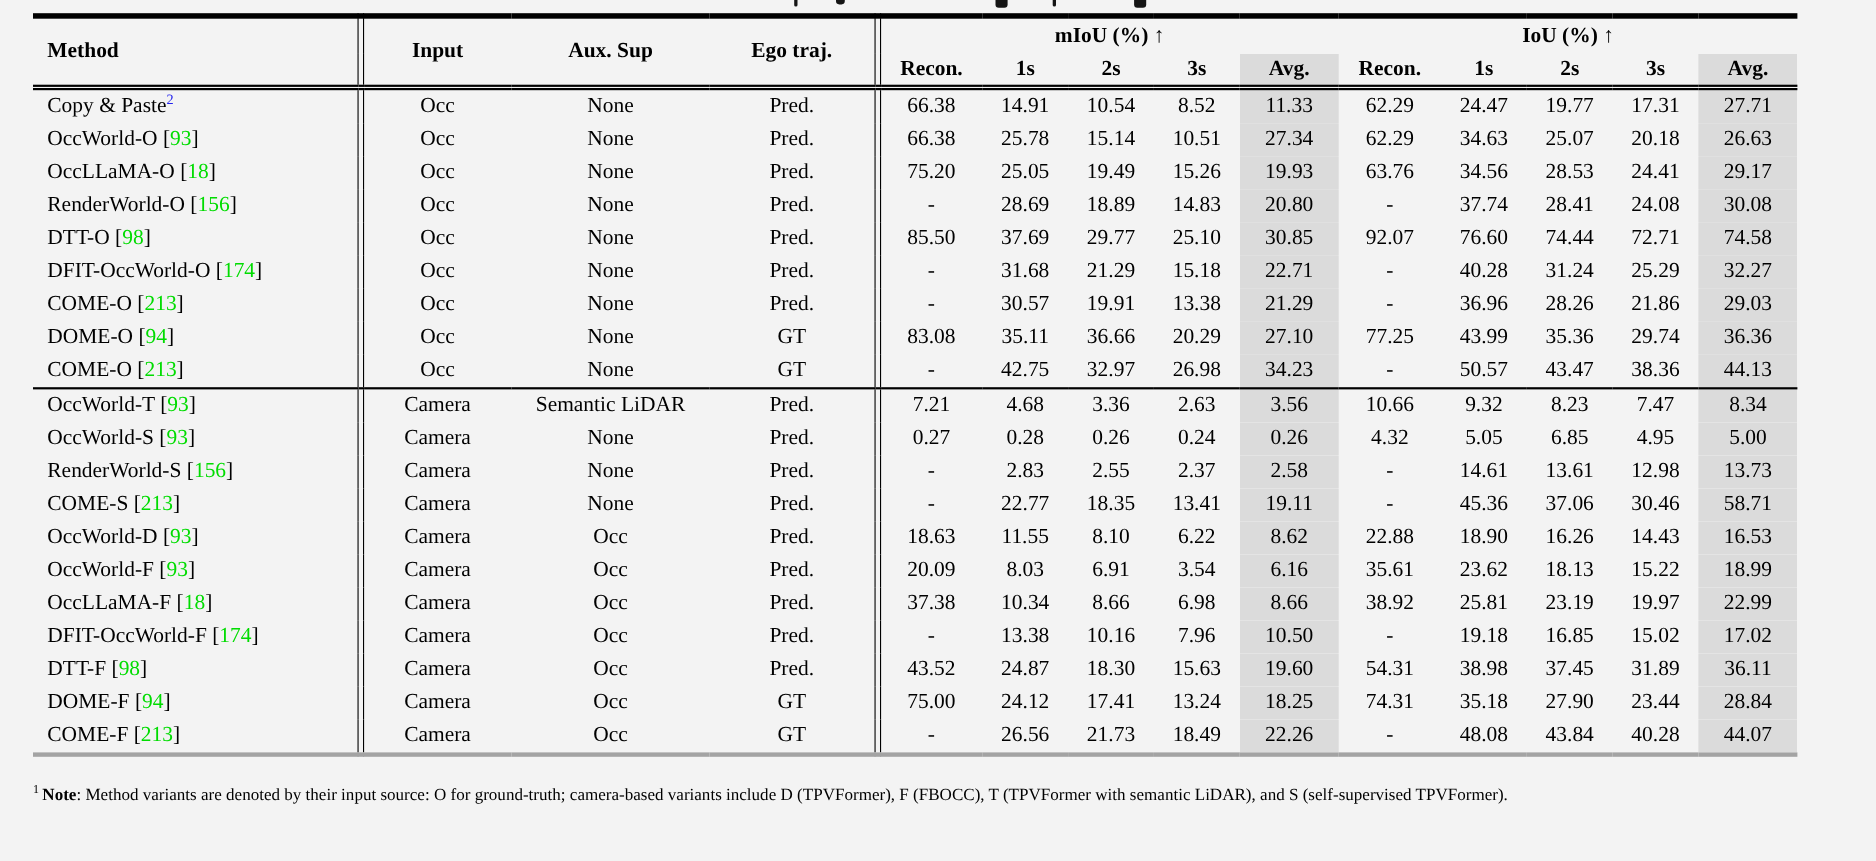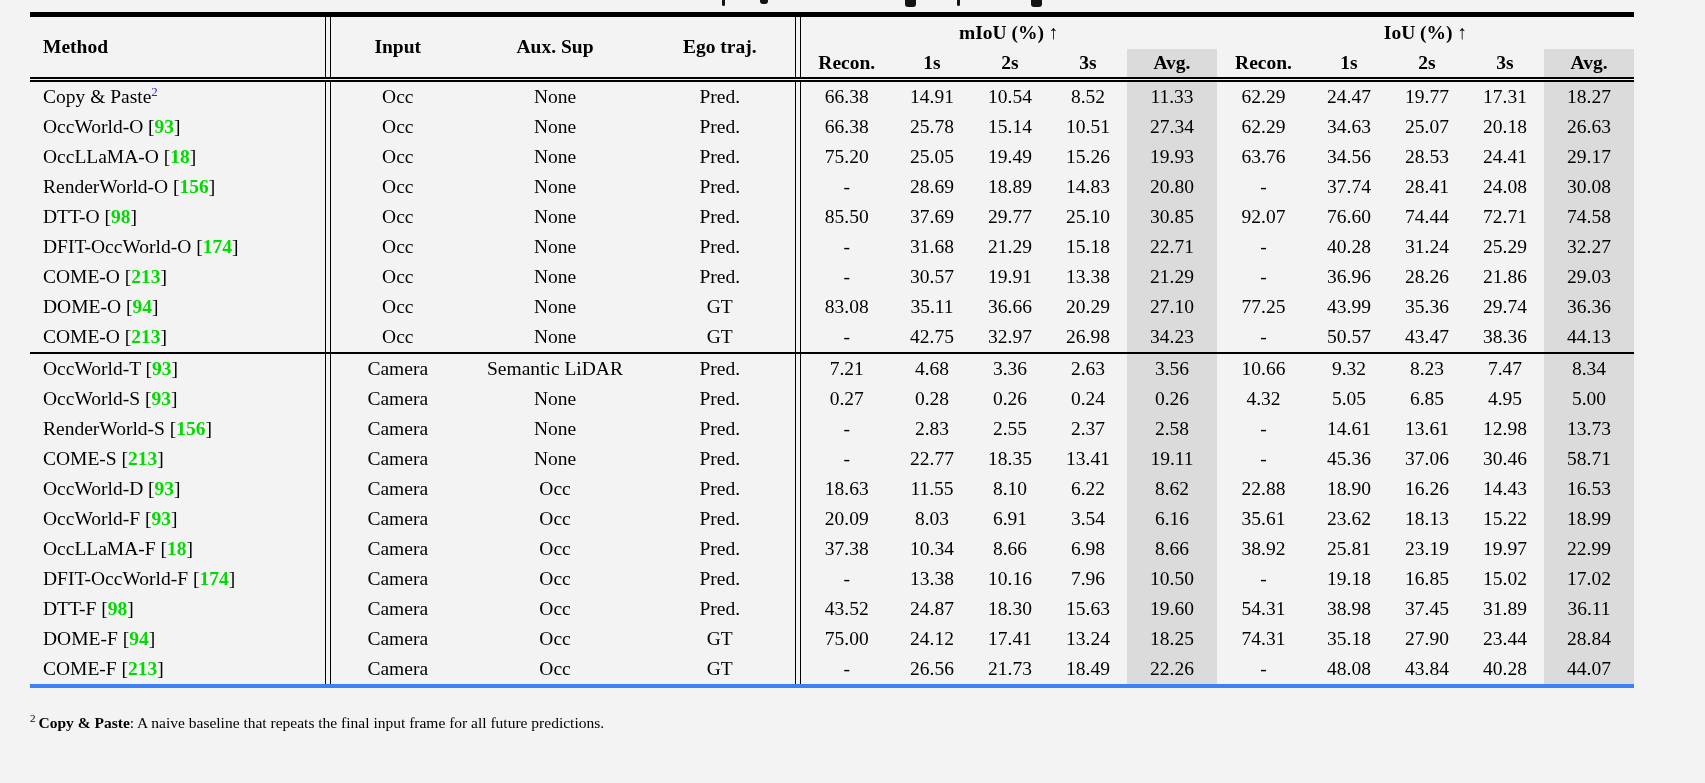--- a/index.html
+++ b/index.html
@@ -26,21 +26,21 @@
   .table-wrap {
     position: absolute;
     top: 12px;
     left: 30px;
   }
   table {
     border-collapse: collapse;
     table-layout: fixed;
     width: 1604px;
     border-top: 5px solid #000;
-    border-bottom: 4px solid #3b82f6;
+    border-bottom: 4px solid #a3a3a3;
     font-size: 19.5px;
   }
   th, td {
     padding: 0;
     height: 30px;
     text-align: center;
     vertical-align: middle;
     font-weight: normal;
     white-space: nowrap;
     overflow: hidden;
@@ -49,21 +49,21 @@
   tr.tophead th { height: 32px; }
   tr.subhead th { height: 28px; }
   tr.subhead th, th.rs { border-bottom: 5px double #000; }
   .method-col { text-align: left; padding-left: 13px; }
   .vrule {
     border-left: 1.5px solid #000;
     border-right: 1.5px solid #000;
   }
   tr.group-start td { border-top: 2px solid #000; }
   .avg { background: var(--avg-bg, #dbdbdb); margin-top: 19px; }
-  .cite { color: var(--green, #00dc00); cursor: pointer; font-weight: bold; }
+  .cite { color: var(--green, #00dc00); cursor: pointer; }
   sup.fnref {
     color: var(--blue, #2222ee);
     font-size: 13px;
     line-height: 0;
     cursor: pointer;
   }
   .footnotes {
     position: absolute;
     left: 30px;
     top: 706px;
@@ -142,21 +142,21 @@
           <td class="vrule"></td>
           <td>66.38</td>
           <td>14.91</td>
           <td>10.54</td>
           <td>8.52</td>
           <td class="avg">11.33</td>
           <td>62.29</td>
           <td>24.47</td>
           <td>19.77</td>
           <td>17.31</td>
-          <td class="avg">18.27</td>
+          <td class="avg">27.71</td>
         </tr>
         <tr>
           <td class="method-col"><span>OccWorld-O</span> [<span class="cite">93</span>]</td>
           <td class="vrule"></td>
           <td>Occ</td>
           <td>None</td>
           <td>Pred.</td>
           <td class="vrule"></td>
           <td>66.38</td>
           <td>25.78</td>
@@ -491,14 +491,14 @@
           <td>48.08</td>
           <td>43.84</td>
           <td>40.28</td>
           <td class="avg">44.07</td>
         </tr>
       </tbody>
   </table>
 </div>
 
 <div class="footnotes">
-  <div class="fn"><sup>2</sup><b>Copy &amp; Paste</b><span>: A naive baseline that repeats the final input frame for all future predictions.</span></div>
+  <div class="fn"><sup>1</sup><b>Note</b><span>: Method variants are denoted by their input source: O for ground-truth; camera-based variants include D (TPVFormer), F (FBOCC), T (TPVFormer with semantic LiDAR), and S (self-supervised TPVFormer).</span></div>
 </div>
 
 </body></html>

